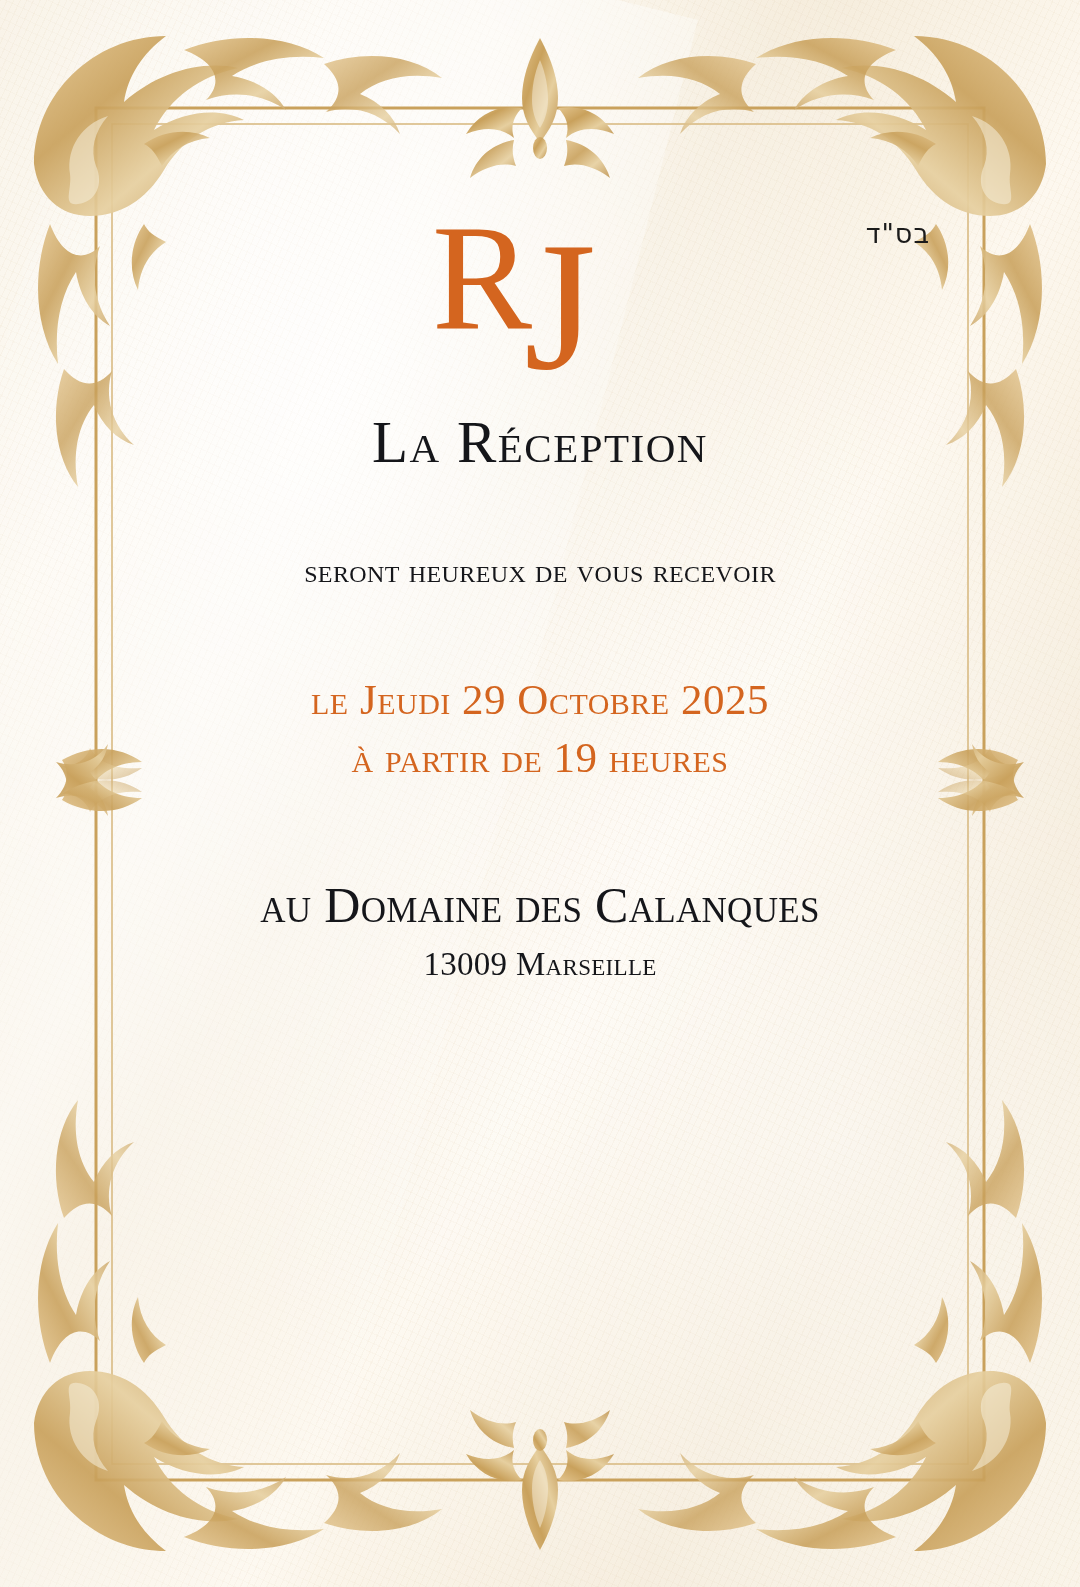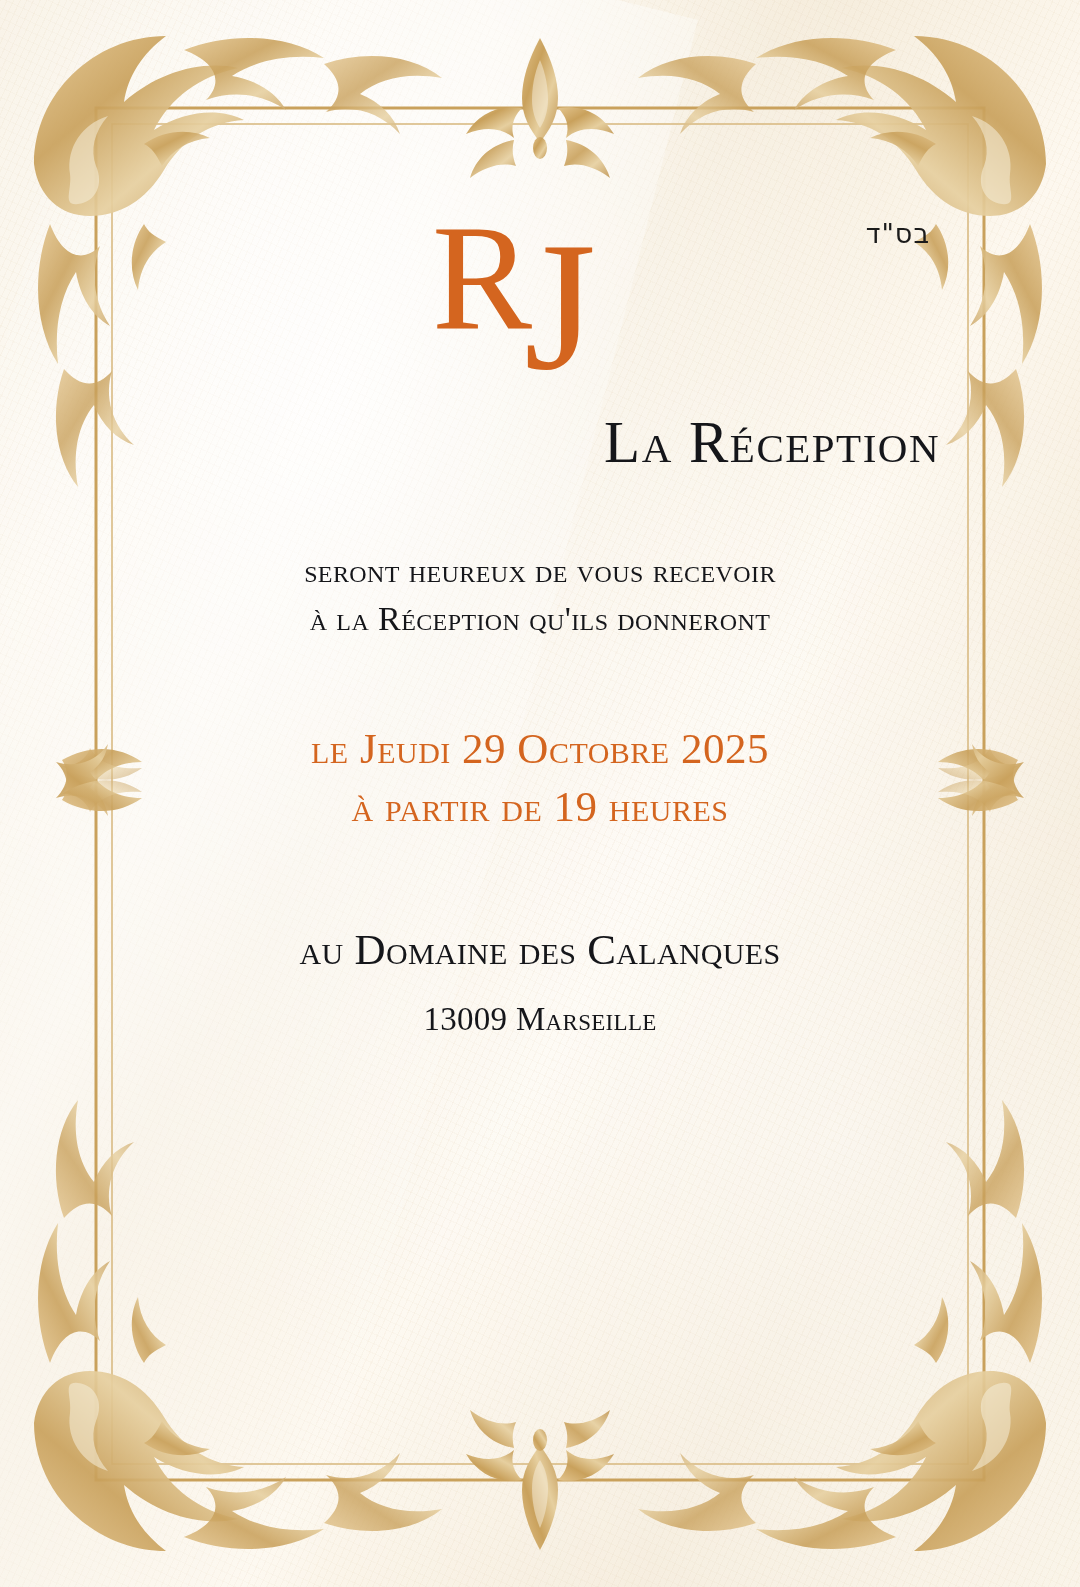--- a/index.html
+++ b/index.html
@@ -73,21 +73,20 @@
   }
   .monogram svg { display: block; margin: 0 auto; }
 
   .title {
     margin-top: 8px;
     font-size: 59px;
     letter-spacing: 1.5px;
     color: #15161a;
     font-family: "Liberation Serif", serif;
     font-weight: 400;
-    text-align: right;
   }
   .names {
     margin-top: 78px;
     font-size: 76px;
     color: #d4651f;
     font-family: "DejaVu Serif", serif;
     font-style: italic;
     letter-spacing: 1px;
   }
   .invite-line {
@@ -103,23 +102,23 @@
     color: #d4651f;
     font-size: 43px;
     line-height: 1.35;
     letter-spacing: 0.5px;
   }
   .venue-block {
     margin-top: 84px;
     color: #15161a;
     line-height: 1.38;
   }
-  .venue-name { font-size: 43px; letter-spacing: 0.3px; }
+  .venue-name { font-size: 50px; letter-spacing: 0.3px; }
   .venue-street { font-size: 33px; margin-top: 6px; letter-spacing: 0.3px; }
-  .venue-city { font-size: 33px; margin-top: 18px; letter-spacing: 0.3px; }
+  .venue-city { font-size: 33px; margin-top: 2px; letter-spacing: 0.3px; }
 
   
   .smallcaps { font-variant: small-caps; }
 </style>
 </head>
 <body>
 
 <div class="card">
 
   <div class="paper-texture"></div>
@@ -223,21 +222,20 @@
         <text x="72" y="118" text-anchor="middle" font-family="Liberation Serif, serif" font-size="150" fill="#d4651f">R</text>
         <text x="150" y="158" text-anchor="middle" font-family="Liberation Serif, serif" font-size="185" fill="#d4651f">J</text>
       </svg>
     </div>
 
     <div class="title smallcaps">La Réception</div>
 
 
     <div class="invite-line">
       <div class="sc smallcaps">seront heureux de vous recevoir</div>
-      <div class="sc smallcaps">à la Réception qu'ils donneront</div>
     </div>
 
     <div class="date-block">
       <div class="smallcaps">le Jeudi 29 Octobre 2025</div>
       <div class="smallcaps">à partir de 19 heures</div>
     </div>
 
     <div class="venue-block">
       <div class="venue-name smallcaps">au Domaine des Calanques</div>
       <div class="venue-city smallcaps">13009 Marseille</div>

